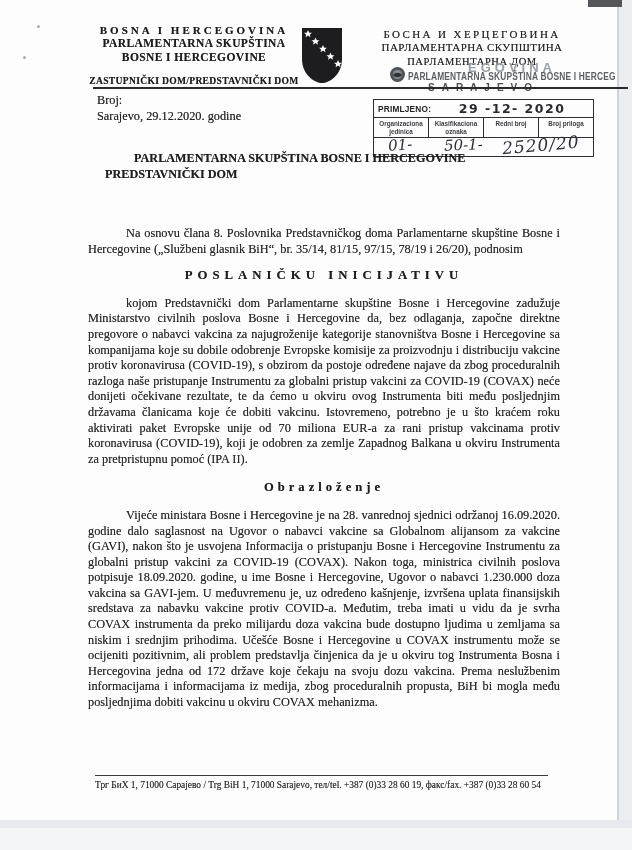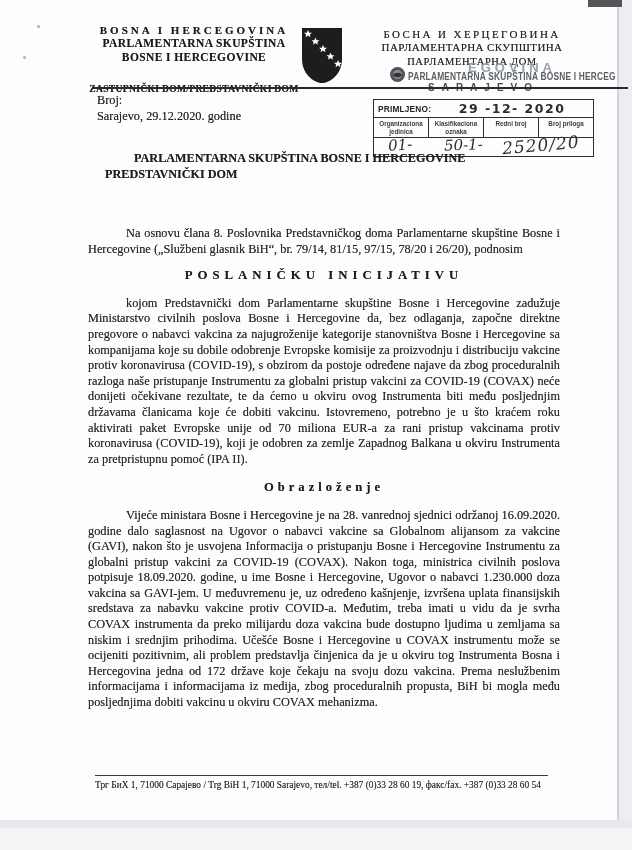--- a/index.html
+++ b/index.html
@@ -8,21 +8,21 @@
   .scan-text{text-shadow:0 0 0.45px rgba(20,20,20,.55);}
   
   .edge-right{position:absolute;top:0;right:0;width:13px;height:850px;background:#eceef2;border-left:2px solid #cfd3db;}
   .edge-bottom{position:absolute;left:0;bottom:0;width:632px;height:8px;background:#e7e9ee;}
   .corner-dark{position:absolute;top:0;left:588px;width:34px;height:7px;background:#55565a;}
   .speck{position:absolute;width:3px;height:3px;background:#8a8a90;border-radius:50%;opacity:.7;}
   
   .hdr-left{position:absolute;left:70px;top:24px;width:248px;text-align:center;font-weight:bold;color:#1c1c1e;}
   .hdr-left .l1{font-size:11px;letter-spacing:3px;line-height:13px;}
   .hdr-left .l2,.hdr-left .l3{font-size:11.5px;letter-spacing:.4px;line-height:13.5px;}
-  .hdr-left .l4{font-size:9.6px;letter-spacing:.3px;line-height:13px;margin-top:18px;}
+  .hdr-left .l4{font-size:9.6px;letter-spacing:.3px;line-height:13px;margin-top:10px;}
   .emblem{position:absolute;left:299px;top:26px;width:46px;height:60px;}
   .hdr-right{position:absolute;left:352px;top:28px;width:240px;text-align:center;font-weight:normal;color:#242428;}
   .hdr-right .l1{font-size:11px;letter-spacing:2.4px;line-height:13px;}
   .hdr-right .l2,.hdr-right .l3{font-size:11px;letter-spacing:.4px;line-height:13.5px;}
   .hdr-right .l4{font-size:10.5px;letter-spacing:.6px;line-height:12px;margin-top:1px;}
   .rule{position:absolute;left:93px;top:87px;width:535px;height:0;border-top:2.2px solid #2a2a2c;}
   
   .ghost-line{position:absolute;left:468px;top:60px;font-family:"Liberation Sans",sans-serif;font-size:13px;font-weight:bold;letter-spacing:4px;color:#9aa0a7;white-space:nowrap;}
   .stamp-line{position:absolute;left:408px;top:71px;font-family:"Liberation Sans",sans-serif;font-size:8.2px;font-weight:bold;color:#5b6065;white-space:nowrap;transform:scale(1.02,1.25);transform-origin:left top;letter-spacing:.2px;}
   .stamp-city{position:absolute;left:428px;top:82px;font-family:"Liberation Sans",sans-serif;font-size:10px;font-weight:bold;letter-spacing:7px;color:#4c5054;text-decoration:line-through;white-space:nowrap;}
@@ -139,21 +139,21 @@
       <span class="hand hv3">2520/20</span>
     </div>
   </div>
 
   <div class="addressee scan-text">
     <div class="a1">PARLAMENTARNA SKUPŠTINA BOSNE I HERCEGOVINE</div>
     <div class="a2">PREDSTAVNIČKI DOM</div>
   </div>
 
   <div class="doc-body scan-text">
-    <p>Na osnovu člana 8. Poslovnika Predstavničkog doma Parlamentarne skupštine Bosne i Hercegovine („Službeni glasnik BiH“, br. 79/14, 81/15, 97/15, 78/20 i 26/20), podnosim</p>
+    <p>Na osnovu člana 8. Poslovnika Predstavničkog doma Parlamentarne skupštine Bosne i Hercegovine („Službeni glasnik BiH“, br. 35/14, 81/15, 97/15, 78/19 i 26/20), podnosim</p>
     <div class="h-center title1">POSLANIČKU INICIJATIVU</div>
     <p>kojom Predstavnički dom Parlamentarne skupštine Bosne i Hercegovine zadužuje Ministarstvo civilnih poslova Bosne i Hercegovine da, bez odlaganja, započne direktne pregovore o nabavci vakcina za najugroženije kategorije stanovništva Bosne i Hercegovine sa kompanijama koje su dobile odobrenje Evropske komisije za proizvodnju i distribuciju vakcine protiv koronavirusa (COVID-19), s obzirom da postoje određene najave da zbog proceduralnih razloga naše pristupanje Instrumentu za globalni pristup vakcini za COVID-19 (COVAX) neće donijeti očekivane rezultate, te da ćemo u okviru ovog Instrumenta biti među posljednjim državama članicama koje će dobiti vakcinu. Istovremeno, potrebno je u što kraćem roku aktivirati paket Evropske unije od 70 miliona EUR-a za rani pristup vakcinama protiv koronavirusa (COVID-19), koji je odobren za zemlje Zapadnog Balkana u okviru Instrumenta za pretpristupnu pomoć (IPA II).</p>
     <div class="h-center title2">Obrazloženje</div>
     <p>Vijeće ministara Bosne i Hercegovine je na 28. vanrednoj sjednici održanoj 16.09.2020. godine dalo saglasnost na Ugovor o nabavci vakcine sa Globalnom alijansom za vakcine (GAVI), nakon što je usvojena Informacija o pristupanju Bosne i Hercegovine Instrumentu za globalni pristup vakcini za COVID-19 (COVAX). Nakon toga, ministrica civilnih poslova potpisuje 18.09.2020. godine, u ime Bosne i Hercegovine, Ugovor o nabavci 1.230.000 doza vakcina sa GAVI-jem. U međuvremenu je, uz određeno kašnjenje, izvršena uplata finansijskih sredstava za nabavku vakcine protiv COVID-a. Međutim, treba imati u vidu da je svrha COVAX instrumenta da preko milijardu doza vakcina bude dostupno ljudima u zemljama sa niskim i srednjim prihodima. Učešće Bosne i Hercegovine u COVAX instrumentu može se ocijeniti pozitivnim, ali problem predstavlja činjenica da je u okviru tog Instrumenta Bosna i Hercegovina jedna od 172 države koje čekaju na svoju dozu vakcina. Prema neslužbenim informacijama i informacijama iz medija, zbog proceduralnih propusta, BiH bi mogla među posljednjima dobiti vakcinu u okviru COVAX mehanizma.</p>
   </div>
 
   <div class="footer-rule"></div>
   <div class="footer-text scan-text">Трг БиХ 1, 71000 Сарајево / Trg BiH 1, 71000 Sarajevo, тел/tel. +387 (0)33 28 60 19,  факс/fax. +387 (0)33 28 60 54</div>
 
 </div>

